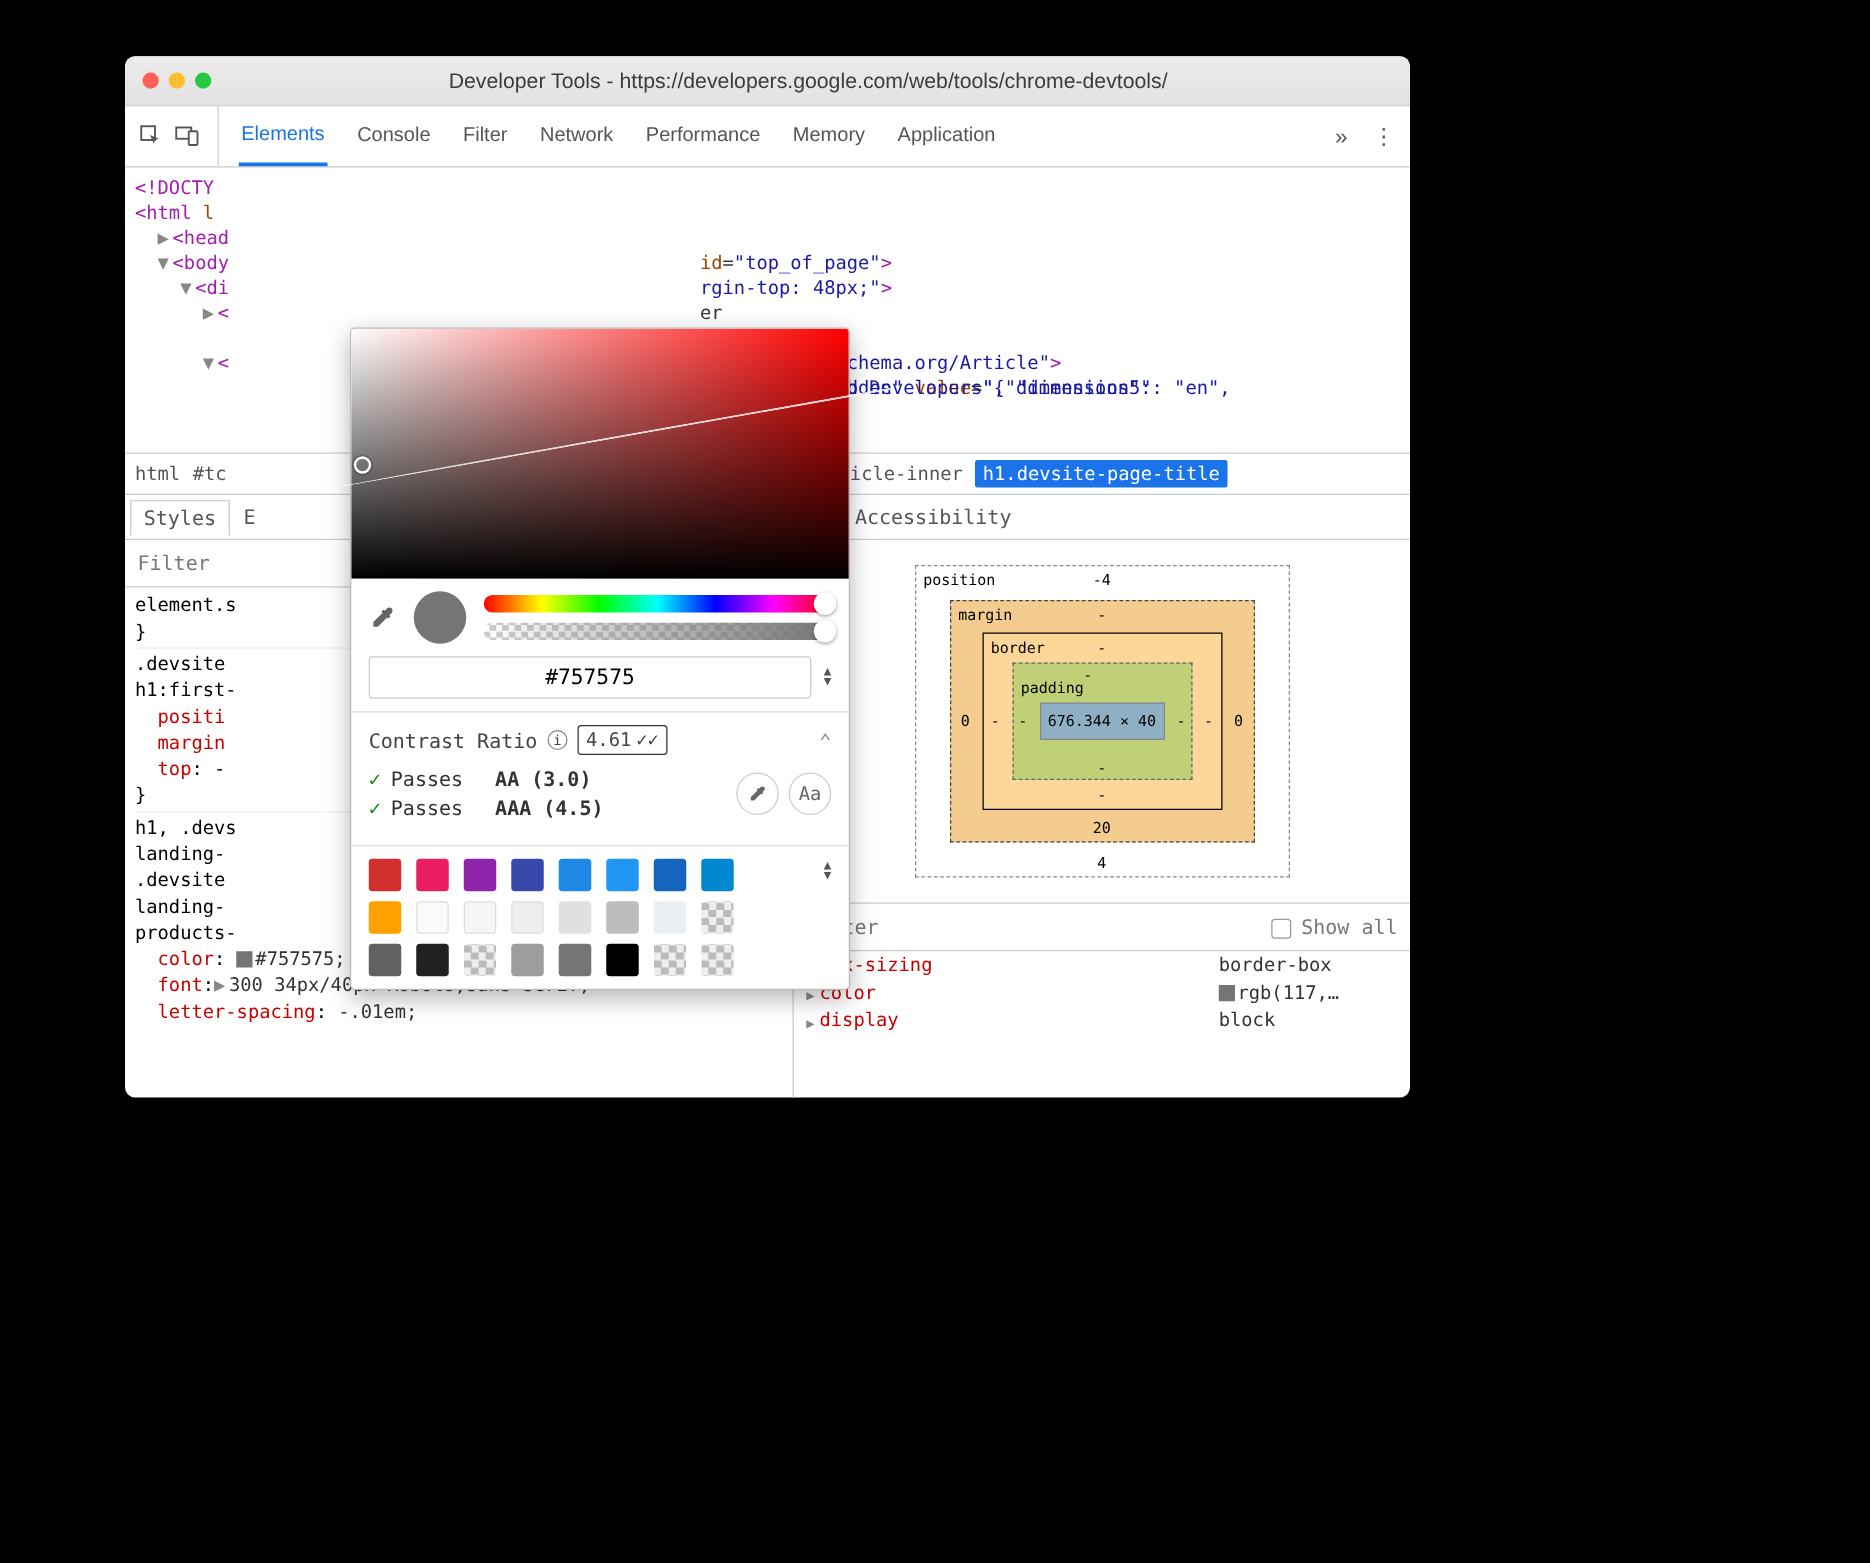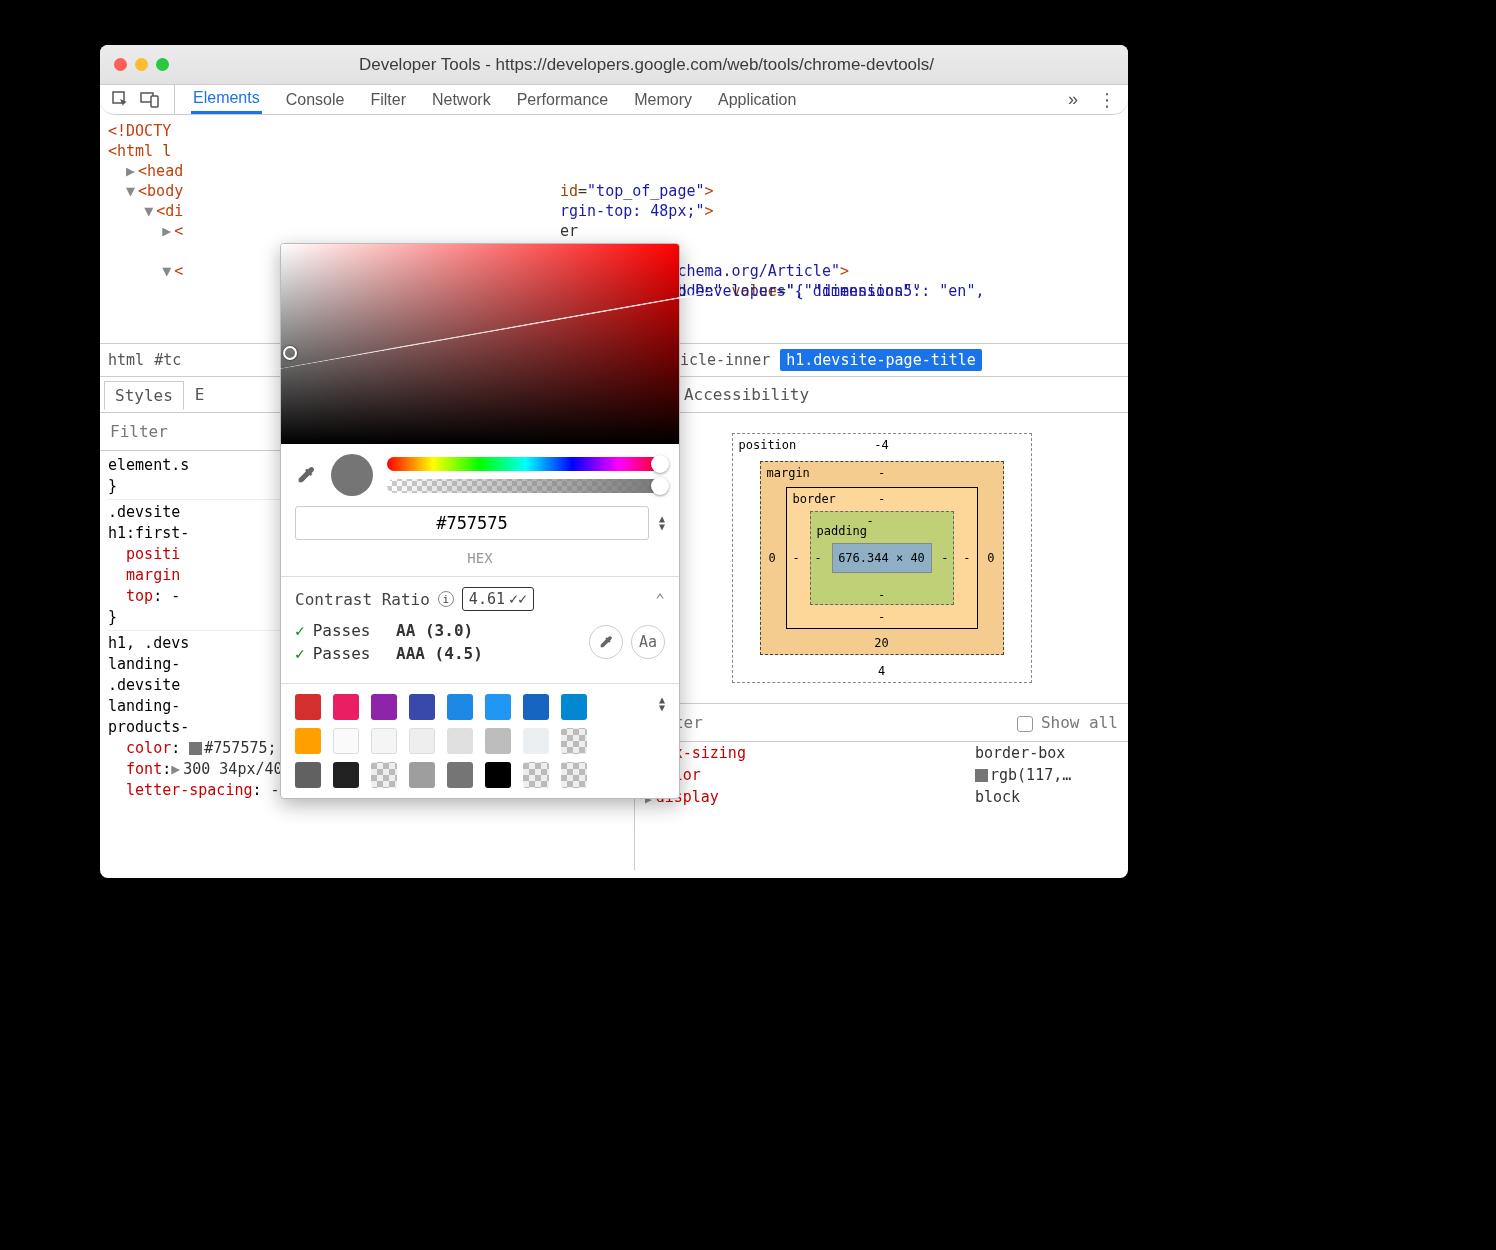--- a/index.html
+++ b/index.html
@@ -3,31 +3,31 @@
 <meta charset="utf-8">
 <style>
 * { box-sizing: border-box; margin: 0; padding: 0; }
 body { background: #000; font-family: -apple-system, "Helvetica Neue", Arial, sans-serif; width: 1496px; height: 1250px; position: relative; }
 .window { position: absolute; left: 100px; top: 45px; width: 1028px; height: 833px; background: #fff; border-radius: 8px; overflow: hidden; box-shadow: 0 20px 60px rgba(0,0,0,0.6); }
 .titlebar { height: 40px; background: linear-gradient(#ececec,#e2e2e2); border-bottom: 1px solid #ccc; display: flex; align-items: center; padding: 0 14px; gap: 10px; }
 .traffic { display: flex; gap: 8px; }
 .dot { width: 13px; height: 13px; border-radius: 50%; }
 .dot.red { background: #ff5f57; } .dot.yellow { background: #febc2e; } .dot.green { background: #28c840; }
 .title { flex: 1; text-align: center; font-size: 17px; color: #3c3c3c; font-weight: 400; }
-.toolbar { height: 30px; border-bottom: 1px solid #ccc; display: flex; align-items: center; padding: 0 12px; font-size: 16px; color: #555; border-radius: 15px; }
+.toolbar { height: 49px; border-bottom: 1px solid #ccc; display: flex; align-items: center; padding: 0 12px; font-size: 16px; color: #555; }
 .toolbar .icon-group { display:flex; gap:10px; padding-right:14px; border-right:1px solid #ccc; height:100%; align-items:center;}
 .toolbar .tabs { display: flex; gap: 22px; padding-left:16px; align-items:center; height:100%; flex:1;}
 .toolbar .tab { color:#555; padding: 0 2px; height:100%; display:flex; align-items:center; }
 .toolbar .tab.active { color:#1a73e8; border-bottom: 3px solid #1a73e8; }
 .toolbar .expand { color:#555; padding:0 10px; font-size:18px; }
 .toolbar .menu { color:#555; font-size:18px; padding-left:10px;}
 .content { position:relative; height: calc(100% - 78px); display:flex; flex-direction:column; font-family: Menlo, Consolas, monospace; font-size:15px; }
 .dom-area { padding:6px 8px; color:#333; line-height:20px; height:228px; overflow:hidden; }
 .dom-area .line { white-space:pre; }
-.punct{color:#c2410c}.attr{color:#994500}.val{color:#1a1aa6}
+.punct{color:#a21caf}.attr{color:#994500}.val{color:#1a1aa6}
 .toggle { color:#888; display:inline-block; width:12px;}
 .crumb { height:34px; border-top:1px solid #ccc; border-bottom:1px solid #ccc; display:flex; align-items:center; padding:0 8px; font-size:15px; color:#555; gap:10px; overflow:hidden;}
 .crumb .sel { background:#1a73e8; color:#fff; padding:2px 6px; border-radius:2px;}
 .panels { display:flex; flex:1; min-height:0; }
 .left { width:535px; border-right:1px solid #ccc; display:flex; flex-direction:column; position:relative;}
 .right { flex:1; display:flex; flex-direction:column;}
 .subtabs { height:36px; border-bottom:1px solid #ccc; display:flex; align-items:center; padding:0 4px; font-size:16px; color:#555;}
 .subtabs .st { padding:4px 10px; border:1px solid transparent;}
 .subtabs .st.active { border:1px solid #ccc; border-bottom-color:#fff; background:#fff; position:relative; top:1px;}
 .filterbar { height:38px; border-bottom:1px solid #ccc; display:flex; align-items:center; padding:0 10px; color:#777; font-size:16px; justify-content:space-between;}
@@ -268,21 +268,20 @@
             </div>
         </div>
       </div>
       <div class="hexrow">
         <input value="#757575" style="">
         <div class="ud">
             <span>▲</span>
             <span>▼</span>
           </div>
       </div>
-      <div class="hexlabel">HEX</div>
       <div class="contrast">
         <div class="hdr">
           <span>Contrast Ratio</span>
           <span class="info">i</span>
           <span class="ratio">
               <span>4.61</span>
               <span>✓✓</span>
             </span>
           <span class="chev">⌃</span>
         </div>

